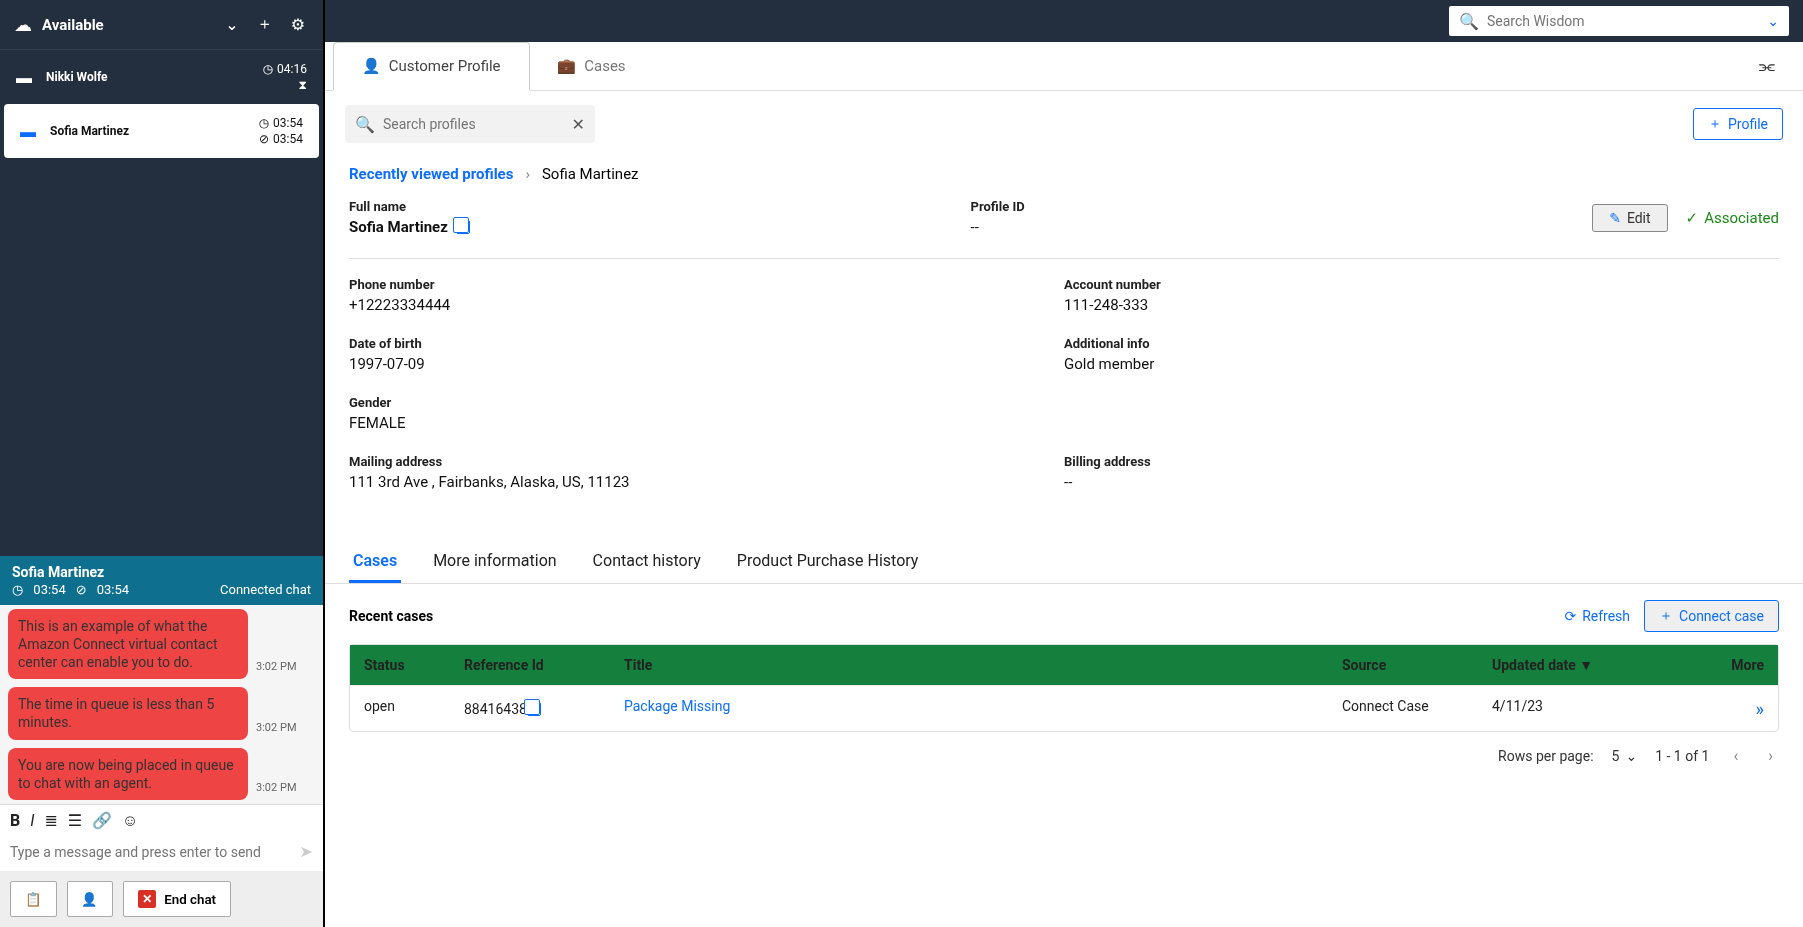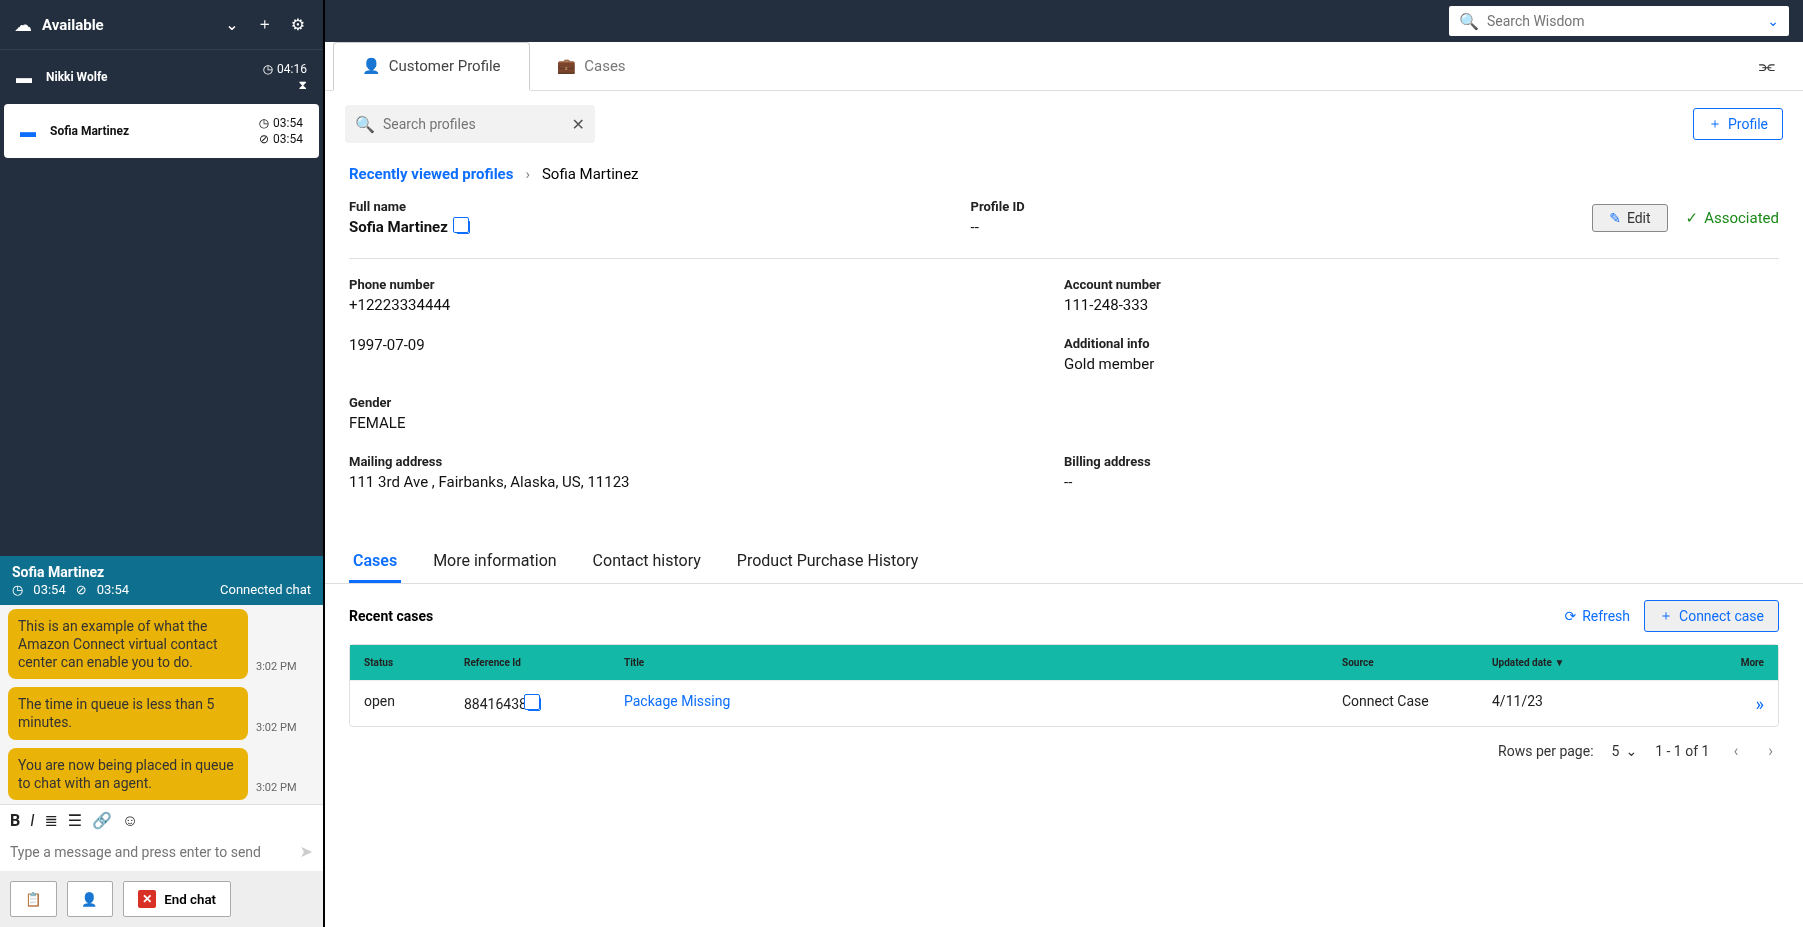--- a/index.html
+++ b/index.html
@@ -18,21 +18,21 @@
 .contact .times span { display: flex; align-items: center; gap: 4px; justify-content: flex-end; }
 .contact.active { background: #fff; color: #111; border-radius: 4px; margin: 0 4px; }
 .contact.active .chat-icon { color: #0d6efd; }
 .spacer { flex: 1; }
 .session { background: #0f6f8f; padding: 8px 12px; }
 .session .sname { font-weight: 700; font-size: 14px; }
 .session .srow { display: flex; align-items: center; gap: 10px; font-size: 13px; margin-top: 2px; }
 .session .srow .right { margin-left: auto; }
 .chat { background: #f5f5f5; flex: 0 0 auto; }
 .msgwrap { display: flex; align-items: flex-end; padding: 4px 8px; gap: 8px; }
-.msg { background: #eab308; color: #333; padding: 8px 10px; border-radius: 8px; font-size: 14px; max-width: 240px; line-height: 1.3; }
+.msg { background: #ef4444; color: #333; padding: 8px 10px; border-radius: 8px; font-size: 14px; max-width: 240px; line-height: 1.3; }
 .msgtime { font-size: 11px; color: #666; white-space: nowrap; padding-bottom: 6px; }
 .composer { background: #fff; border-top: 1px solid #ddd; }
 .toolbar { display: flex; gap: 10px; padding: 6px 10px; font-size: 16px; color: #222; }
 .toolbar span { cursor: pointer; }
 .input-row { display: flex; align-items: center; padding: 6px 10px 10px; }
 .input-row input { flex: 1; border: none; outline: none; font-size: 14px; color: #0f766e; }
 .actions { display: flex; gap: 10px; padding: 10px; background: #eee; }
 .actions .btn { border: 1px solid #aaa; background: #fff; padding: 8px 14px; border-radius: 2px; cursor: pointer; }
 .actions .end { display: flex; align-items: center; gap: 8px; font-weight: 600; }
 .actions .end .x { background: #d93025; color:#fff; width:18px; height:18px; display:inline-flex;align-items:center;justify-content:center;font-size:12px;border-radius:2px;}
@@ -67,21 +67,21 @@
 .assoc { color: #1a8917; display:flex; align-items:center; gap:6px; font-size:15px; }
 hr.sep { border:none; border-top:1px solid #e0e0e0; margin: 0 0 18px; }
 .subtabs { display:flex; gap: 28px; padding: 8px 24px 0; border-bottom:1px solid #ddd; }
 .subtabs .st { padding: 10px 4px; cursor:pointer; font-size:16px; color:#222; }
 .subtabs .st.active { color:#0d6efd; border-bottom:3px solid #0d6efd; font-weight:600; }
 .casehdr { display:flex; align-items:center; padding: 16px 24px 8px; }
 .casehdr .title { font-weight:700; font-size:14px; }
 .casehdr .ref { margin-left:auto; color:#0d6efd; display:flex; align-items:center; gap:6px; cursor:pointer; font-size:14px; }
 .casehdr .conn { margin-left:14px; border:1px solid #0d6efd; color:#0d6efd; padding:6px 14px; border-radius:3px; cursor:pointer; font-size:14px; display:flex; align-items:center; gap:6px; }
 .table { margin: 4px 24px 0; border:1px solid #e0e0e0; border-radius:4px; }
-.thead { display:flex; background:#14b8a6; font-weight:700; font-size:10px; color:#222; }
+.thead { display:flex; background:#15803d; font-weight:700; font-size:14px; color:#222; }
 .th, .td { padding: 12px 14px; }
 .c-status{width:100px;}
 .c-ref{width:160px;}
 .c-title{flex:1;}
 .c-source{width:150px;}
 .c-date{width:220px;}
 .c-more{width:80px; text-align:right;}
 .tbody { display:flex; font-size:14px; color:#222; border-top:1px solid #eee; }
 .tbody .c-title { color:#0d6efd; cursor:pointer; }
 .tbody .c-ref { display:flex; align-items:center; }
@@ -250,20 +250,21 @@
           <div class="label">Phone number</div>
           <div class="value">+12223334444</div>
         </div>
       <div class="profcol">
           <div class="label">Account number</div>
           <div class="value">111-248-333</div>
         </div>
     </div>
     <div class="profrow">
       <div class="profcol">
+          <div class="label">Date of birth</div>
           <div class="value">1997-07-09</div>
         </div>
       <div class="profcol">
           <div class="label">Additional info</div>
           <div class="value">Gold member</div>
         </div>
     </div>
     <div class="profrow">
       <div class="profcol">
           <div class="label">Gender</div>

